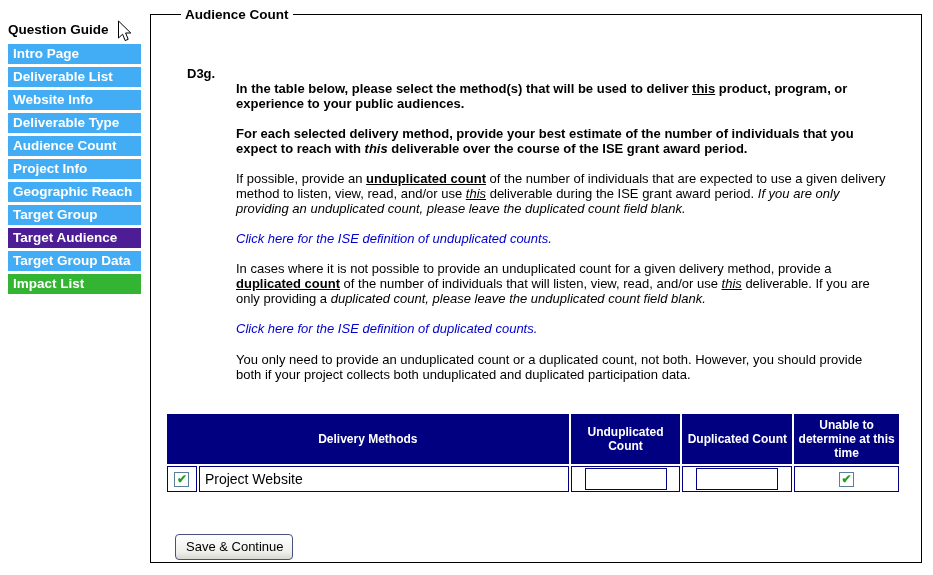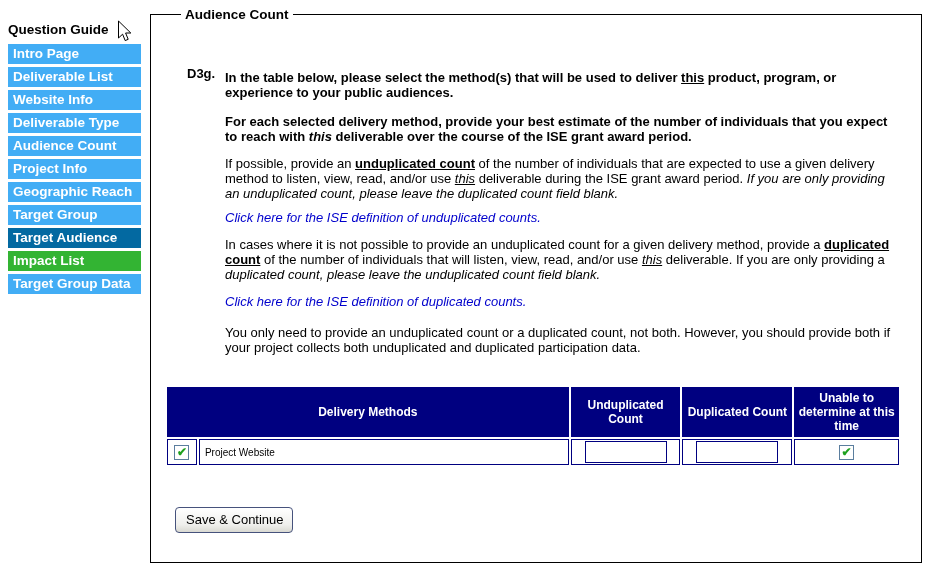--- a/index.html
+++ b/index.html
@@ -9,35 +9,35 @@
     font-family:"Liberation Sans",sans-serif;font-size:13px;
   }
   
   .sidebar{position:absolute;left:8px;top:22px;width:133px;}
   .sidebar-title{font-weight:bold;font-size:13.5px;margin:0 0 7px 0;}
   .nav-item{
     height:20px;line-height:20px;margin-bottom:3px;padding-left:5px;
     background:#42ADF5;color:#fff;font-weight:bold;font-size:13.5px;
     cursor:pointer;white-space:nowrap;overflow:hidden;
   }
-  .nav-item.current{background:#0369a1;}
+  .nav-item.current{background:#4c1d95;}
   .nav-item.completed{background:#33B433;}
   
   .cursor{position:absolute;left:117px;top:20px;z-index:5;}
   
   fieldset.panel{
     position:absolute;left:150px;top:7px;width:772px;height:556px;
     box-sizing:border-box;border:1px solid #000;padding:0 20px;margin:0;
   }
   fieldset.panel legend{font-weight:bold;font-size:13.5px;padding:0 4px;margin-left:10px;}
   
   .q-block{display:flex;margin-top:44px;padding-left:8px;justify-content:flex-end;}
   .q-id{font-weight:bold;width:34px;flex-shrink:0;}
   .q-text{width:680px;line-height:15px;}
-  .q-text p{margin:4px;}
+  .q-text p{margin:15px;}
   .p1{font-weight:bold;margin-bottom:14px !important;}
   .p2{font-weight:bold;margin-bottom:12px !important;}
   .p3{margin-bottom:9px !important;}
   .p4{margin-bottom:12px !important;}
   .p5{margin-bottom:0 !important;}
   .lnk{color:#0000CC;cursor:pointer;margin-bottom:12px !important;font-style:italic;}
   .lnk2{margin-bottom:16px !important;}
   .b{font-weight:bold;} .i{font-style:italic;} .u{text-decoration:underline;}
   
   table.delivery{
@@ -49,21 +49,21 @@
     text-align:center;vertical-align:middle;padding:4px 3px;height:44px;
     box-sizing:border-box;line-height:14px;
   }
   table.delivery td{
     border:1px solid #000080;background:#fff;height:26px;
     box-sizing:border-box;vertical-align:middle;
   }
   .col-cb{width:30px;} .col-method{width:372px;}
   .col-undup{width:110px;} .col-dup{width:110px;} .col-unable{width:105px;}
   .cell-check{text-align:center;}
-  .cell-method{padding-left:5px;font-size:10px;}
+  .cell-method{padding-left:5px;font-size:14px;}
   .cell-input{text-align:center;}
   .checkbox{
     display:inline-block;width:13px;height:13px;box-sizing:content-box;
     border:1px solid #5B7E9E;background:#fff;color:#1FA11F;
     font-size:12px;line-height:13px;font-weight:bold;text-align:center;
     cursor:pointer;vertical-align:middle;
   }
   .count-input{
     width:82px;height:22px;box-sizing:border-box;
     border:1px solid #000080;background:#fff;
@@ -86,22 +86,22 @@
   <div class="sidebar-title">Question Guide</div>
   <div class="nav-item">Intro Page</div>
   <div class="nav-item">Deliverable List</div>
   <div class="nav-item">Website Info</div>
   <div class="nav-item">Deliverable Type</div>
   <div class="nav-item">Audience Count</div>
   <div class="nav-item">Project Info</div>
   <div class="nav-item">Geographic Reach</div>
   <div class="nav-item">Target Group</div>
   <div class="nav-item current">Target Audience</div>
+  <div class="nav-item">Target Group Data</div>
   <div class="nav-item completed">Impact List</div>
-  <div class="nav-item">Target Group Data</div>
 </div>
 
 <svg class="cursor" width="15" height="23" viewBox="0 0 15 23">
   <path d="M1.5,1 L1.5,18 L5.6,14.2 L8.2,20.6 L11.2,19.3 L8.6,13 L13.8,13 Z" fill="#fff" stroke="#000" stroke-width="1"></path>
 </svg>
 
 <fieldset class="panel">
   <legend>Audience Count</legend>
 
   <div class="q-block">

